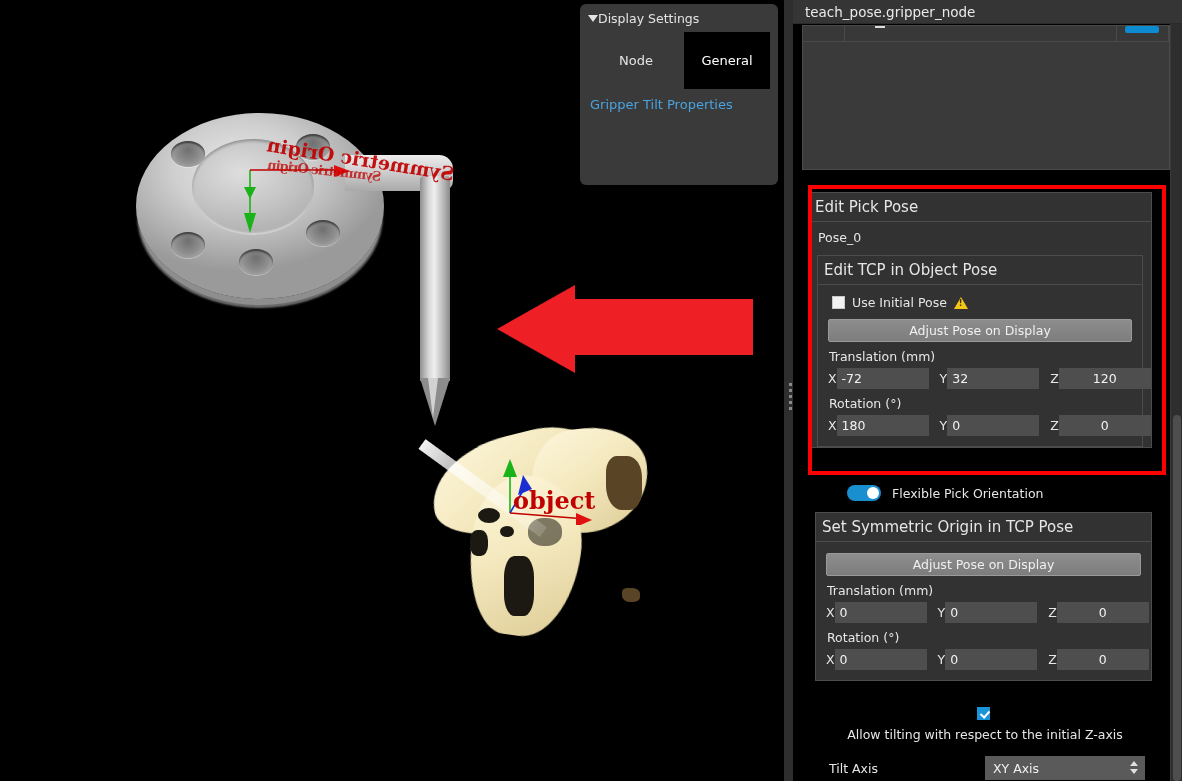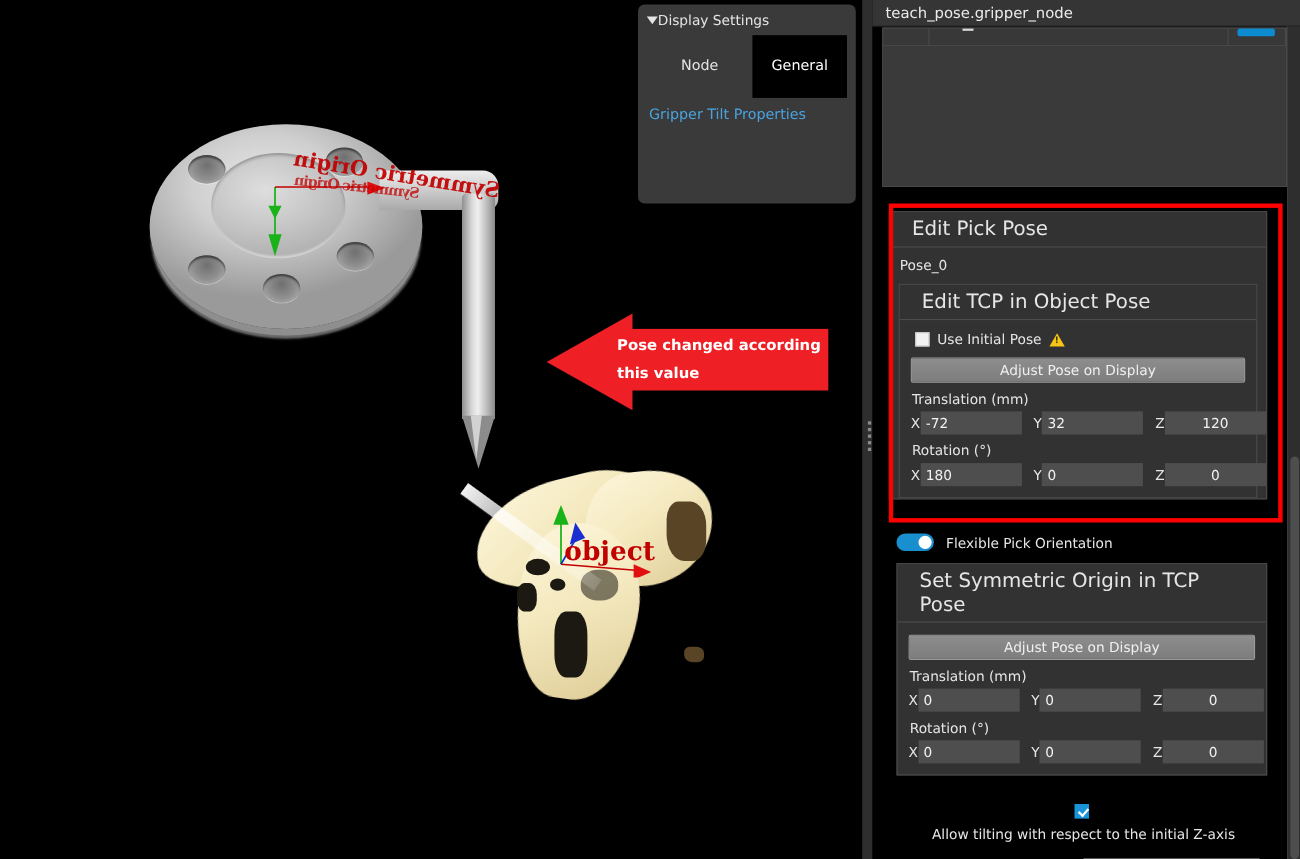--- a/index.html
+++ b/index.html
@@ -169,21 +169,21 @@
 
   
   #red-box {
     position: absolute; left: 808px; top: 185px; width: 358px; height: 290px;
     border: 4px solid #ff0000; z-index: 5; pointer-events: none;
   }
 
   
   .gbox { border: 1px solid #4c4c4c; background: #323232; }
   .gbox > .gbox-title {
-    padding: 5px 20px; font-size: 18px; color: #e6e6e6;
+    padding: 5px 6px; font-size: 15px; color: #e6e6e6;
     border-bottom: 1px solid #4c4c4c; background: #323232;
   }
   .gbox > .gbox-body { padding: 8px 10px 10px 10px; }
 
   .btn {
     display: block; width: 100%; height: 23px; line-height: 21px;
     text-align: center; font-size: 12.5px; color: #f0f0f0;
     background: linear-gradient(#8d8d8d, #7d7d7d);
     border: 1px solid #9a9a9a; border-radius: 2px; cursor: pointer;
     font-family: inherit;
@@ -304,24 +304,20 @@
       <line x1="20" y1="58" x2="34" y2="34" stroke="#1b2fd0" stroke-width="1.6"></line>
       <polygon points="28,40 42,34 33,20" fill="#1b2fd0"></polygon>
       <line x1="20" y1="58" x2="96" y2="64" stroke="#c10000" stroke-width="1.4"></line>
       <polygon points="86,58 86,72 102,65" fill="#e01010"></polygon>
     </svg>
     <div class="label3d" style="left:513px; top:486px; font-size:24px;">object</div>
 
     <div id="annot">
       <div class="tail"></div>
       <div class="head"></div>
-      <div class="txt">
-        <div>Pose changed according</div>
-        <div>this value</div>
-      </div>
     </div>
 
     <div id="display-settings">
       <div id="ds-title">
         <span class="tri-down"></span>
         <span>Display Settings</span>
       </div>
       <div id="ds-row">
         <div id="ds-node-label">Node</div>
         <div id="ds-general">General</div>
@@ -398,21 +394,21 @@
               </div>
 
             </div>
           </div>
         </div>
       </div>
     </div>
 
     <div style="position:absolute; left:22px; top:485px; width:337px;">
 
-      <div class="cbrow" style="margin-bottom:11px;">
+      <div class="cbrow" style="margin-bottom:11px;margin-left:32px;">
         <span class="toggle"></span>
         <span style="margin-left:4px;">Flexible Pick Orientation</span>
       </div>
 
       <div class="gbox">
         <div class="gbox-title">Set Symmetric Origin in TCP Pose</div>
         <div class="gbox-body" style="padding-top:11px;">
           <button class="btn">Adjust Pose on Display</button>
 
           <div class="field-label">Translation (mm)</div>

